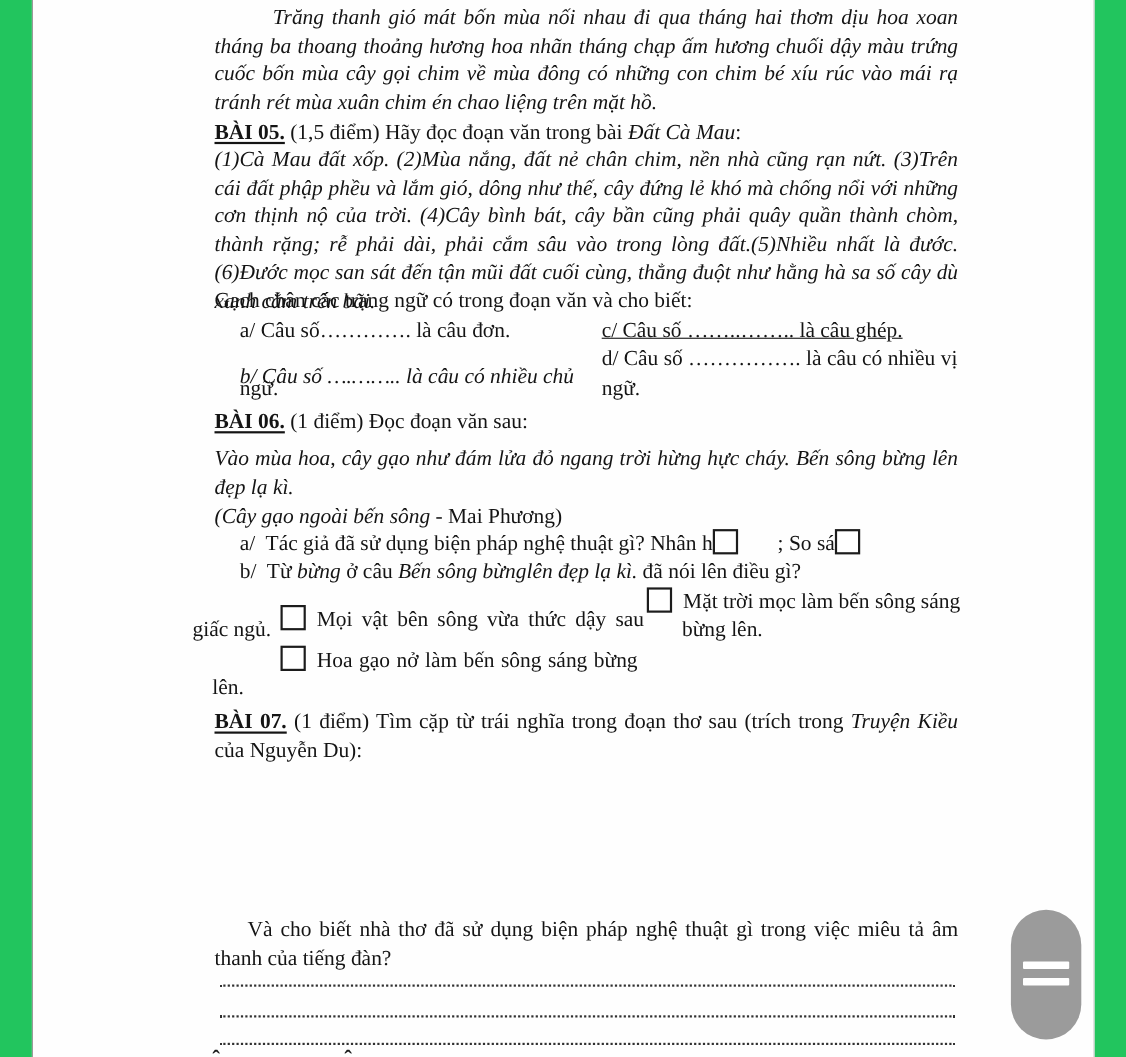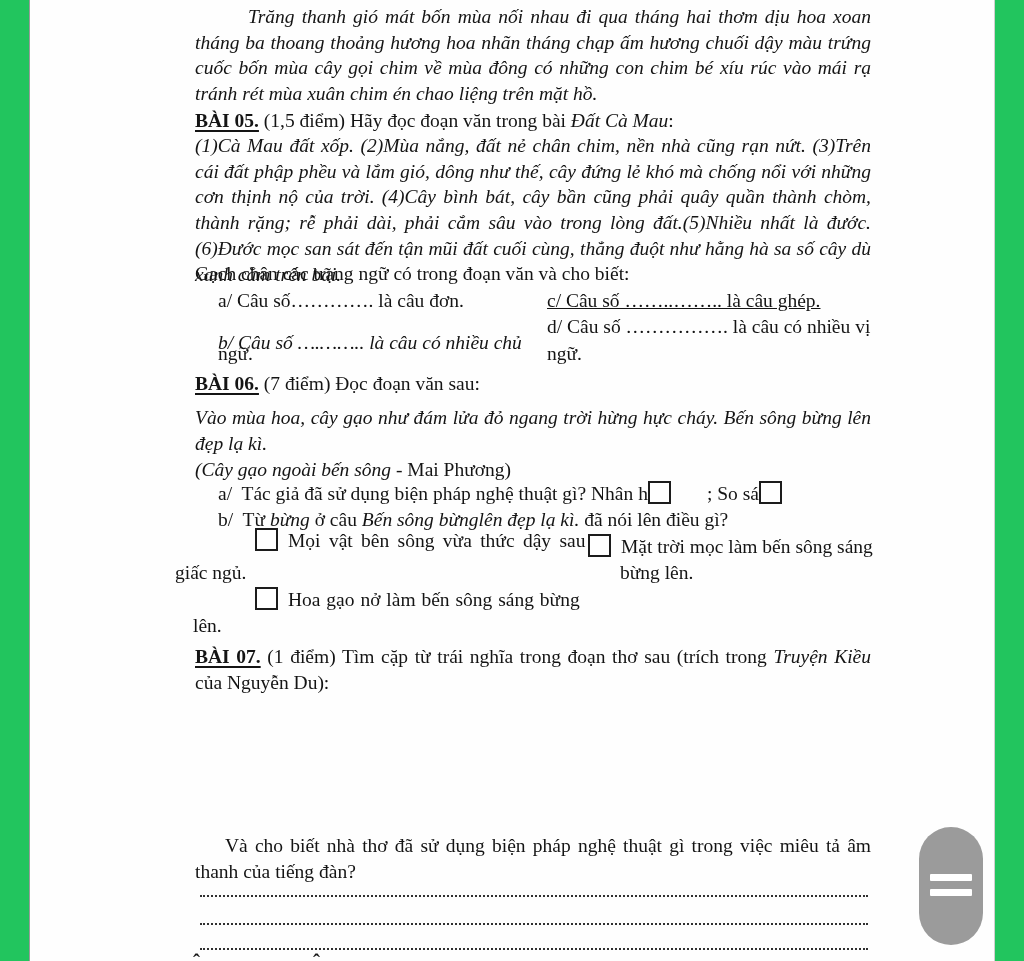--- a/index.html
+++ b/index.html
@@ -50,38 +50,38 @@
   <div class="blk" style="left:195px;top:261px;">Gạch chân các trạng ngữ có trong đoạn văn và cho biết:</div>
 
   <div class="blk" style="left:218px;top:288px;">a/ Câu số…………. là câu đơn.</div>
   <div class="blk" style="left:547px;top:288px;text-decoration:underline;">c/ Câu số ……..…….. là câu ghép.</div>
   <div class="blk" style="left:218px;top:330px;font-style:italic;">b/ Câu số ….…….. là câu có nhiều chủ</div>
   <div class="blk" style="left:547px;top:314px;">d/ Câu số ……………. là câu có nhiều vị</div>
   <div class="blk" style="left:218px;top:341px;">ngữ.</div>
   <div class="blk" style="left:547px;top:341px;">ngữ.</div>
 
   <div class="blk" style="left:195px;top:371px;">
-    <span class="bold-u">BÀI 06.</span><span> (7 điểm) Đọc đoạn văn sau:</span>
+    <span class="bold-u">BÀI 06.</span><span> (1 điểm) Đọc đoạn văn sau:</span>
   </div>
 
   <div class="blk wrap just it" style="left:195px;top:405px;width:676px;">Vào mùa hoa, cây gạo như đám lửa đỏ ngang trời hừng hực cháy. Bến sông bừng lên đẹp lạ kì.</div>
 
   <div class="blk" style="left:195px;top:457px;">
     <span class="it">(Cây gạo ngoài bến sông - </span><span> Mai Phương)</span>
   </div>
 
   <div class="blk" style="left:218px;top:481px;">
     <span>a/&nbsp; Tác giả đã sử dụng biện pháp nghệ thuật gì? Nhân h</span><span class="cb"></span><span class="gap-mid">; So sá</span><span class="cb"></span>
   </div>
 
   <div class="blk" style="left:218px;top:507px;">
     <span>b/&nbsp; Từ </span><span class="it">bừng</span><span> ở câu </span><span class="it">Bến sông bừnglên đẹp lạ kì.</span><span> đã nói lên điều gì?</span>
   </div>
 
-  <div class="blk" style="left:255px;top:528px;">
+  <div class="blk" style="left:255px;top:550px;">
     <span class="cb"></span><span class="optxt ws3">Mọi vật bên sông vừa thức dậy sau</span>
   </div>
   <div class="blk" style="left:588px;top:534px;">
     <span class="cb"></span><span class="optxt">Mặt trời mọc làm bến sông sáng</span>
   </div>
   <div class="blk" style="left:175px;top:560px;">giấc ngủ.</div>
   <div class="blk" style="left:620px;top:560px;">bừng lên.</div>
   <div class="blk" style="left:255px;top:587px;">
     <span class="cb"></span><span class="optxt ws1">Hoa gạo nở làm bến sông sáng bừng</span>
   </div>

